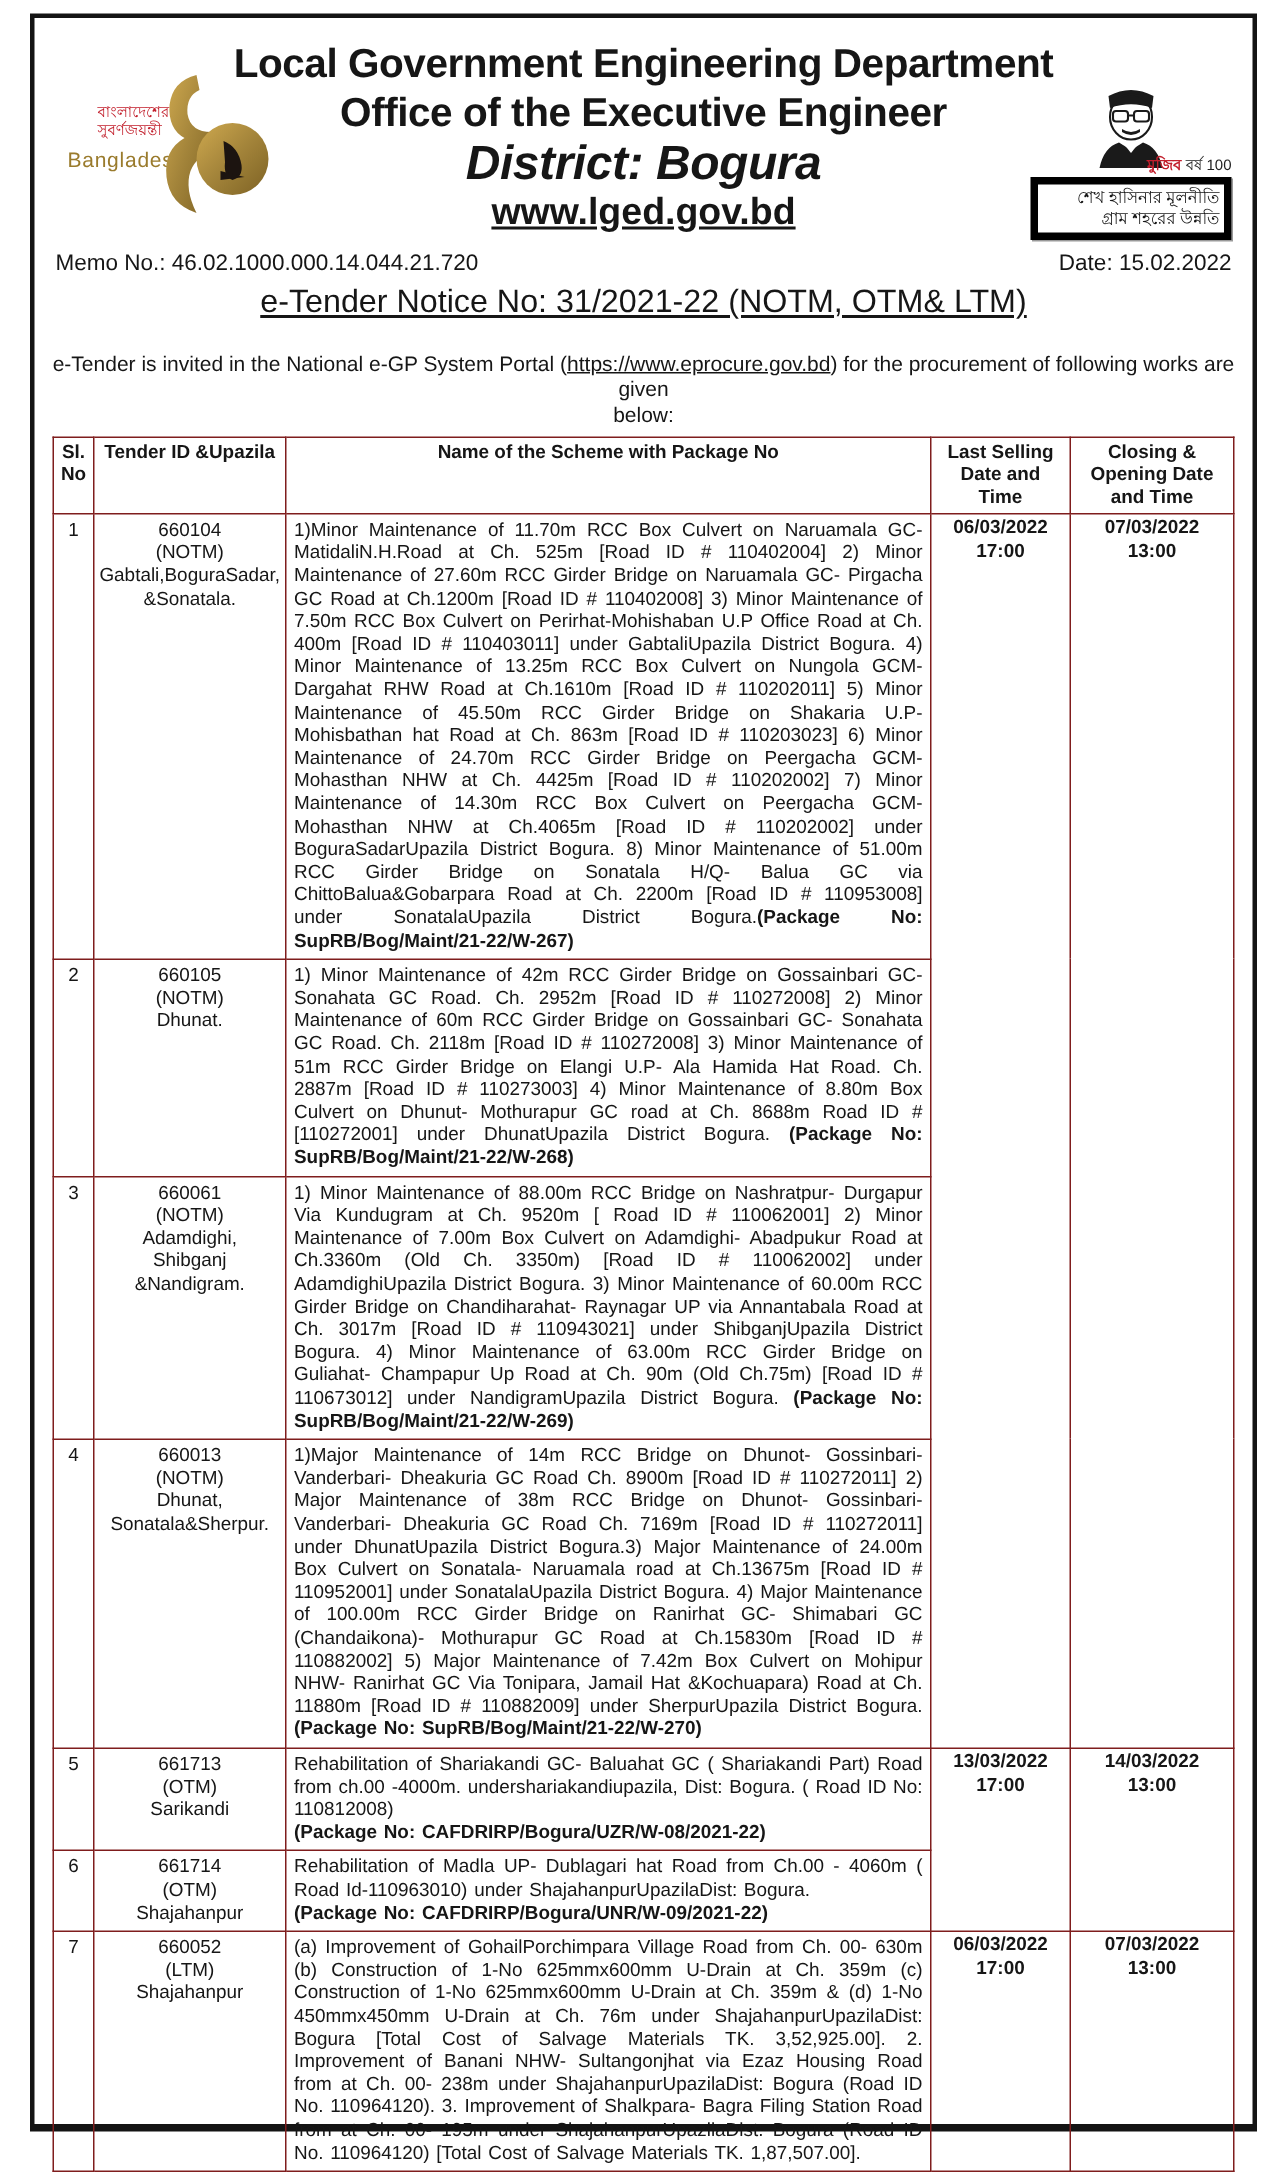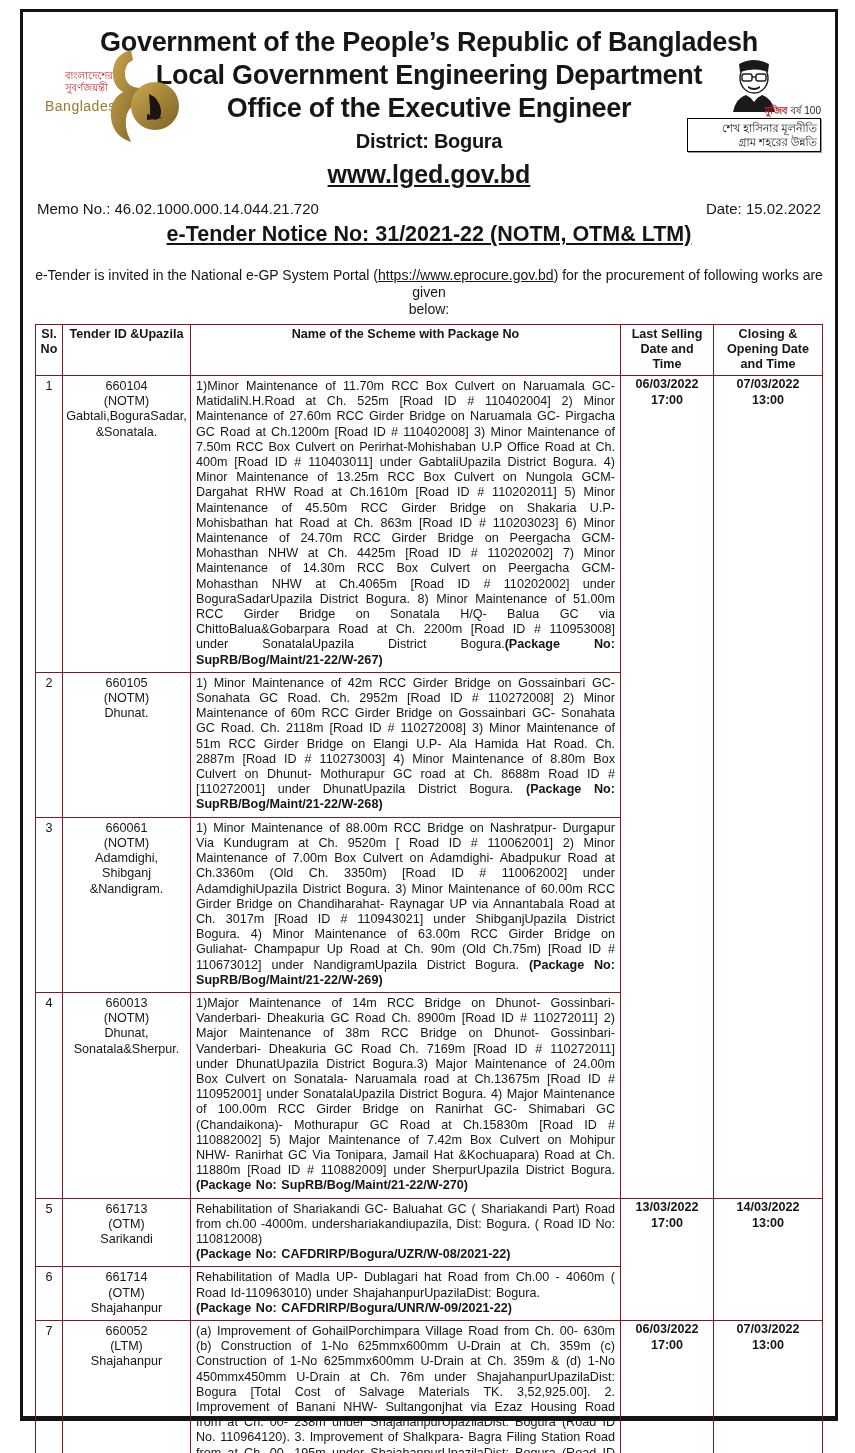--- a/index.html
+++ b/index.html
@@ -14,38 +14,38 @@
     width:818px; height:1412px;
     border:3px solid #141414; border-bottom-width:5px;
     padding:6px 12px 10px 12px;
     position:relative;
     display:flex; flex-direction:column;
     background:#fff;
   }
   
   .masthead { position:relative; text-align:center; padding-top:8px; }
   .masthead .hline { font-weight:bold; font-size:27px; line-height:33px; letter-spacing:-0.3px; }
-  .masthead .hline4 { font-size:20px; }
+  .masthead .hline4 { font-size:32px;font-style:italic; }
   .masthead .site { font-weight:bold; font-size:25px; line-height:32px; text-decoration:underline; }
   
   .logo-left { position:absolute; left:10px; top:32px; width:142px; height:102px; }
   .logo-left .bn-red { position:absolute; left:20px; top:20px; color:#c21f2c; font-size:10px; line-height:12px; white-space:pre-line; text-align:left; }
   .logo-left .bd-word { position:absolute; left:0px; top:48px; color:#9a7b2d; font-size:14px; letter-spacing:0.5px; }
   .logo-left svg { position:absolute; left:58px; top:-2px; }
   
   .logo-right { position:absolute; right:2px; top:36px; width:134px; text-align:right; }
   .logo-right .sketch { display:block; margin:0 auto; }
   .mujib-brand { font-size:10px; line-height:10px; margin-top:-6px; }
   .mujib-brand .b-red { color:#c21f2c; font-weight:bold; }
   .mujib-brand .b-blk { color:#222; }
-  .mujib-box { margin-top:2px; border:1px solid #000000; padding:2px 3px; font-size:11px; line-height:14px; white-space:pre-line; background:#fff; box-shadow:1px 1px 0 #999; }
+  .mujib-box { margin-top:2px; border:5px solid #000000; padding:2px 3px; font-size:11px; line-height:14px; white-space:pre-line; background:#fff; box-shadow:1px 1px 0 #999; }
   
   .memo-row { display:flex; justify-content:space-between; font-size:15px; margin:10px 2px 0 2px; }
   .notice-title { text-align:center; margin-top:5px; }
-  .notice-title span { font-weight:bold; font-size:21.5px; text-decoration:underline; }
+  .notice-title span { font-weight:normal; font-size:21.5px; text-decoration:underline; }
   .intro { text-align:center; font-size:14px; line-height:17px; margin-top:20px; }
   .doclink { color:inherit; text-decoration:underline; cursor:pointer; }
   
   table.tender { width:100%; border-collapse:collapse; table-layout:fixed; margin-top:6px; }
   table.tender th, table.tender td { border:1px solid #7f1d1d; font-size:12.6px; vertical-align:top; }
   table.tender th { font-weight:bold; text-align:center; white-space:pre-line; padding:2px 2px 3px; line-height:15px; }
   col.c-sl { width:27px; } col.c-tid { width:128px; } col.c-name { width:430px; } col.c-sell { width:93px; }
   td.sl { text-align:center; padding-top:3px; }
   td.tid { text-align:center; white-space:pre-line; line-height:15.2px; padding-top:3px; }
   td.scheme { text-align:justify; line-height:15.2px; padding:3px 5px 4px; word-spacing:1px; }
@@ -91,21 +91,20 @@
       </svg>
       <div class="mujib-brand">
         <span class="b-red">মুজিব</span>
         <span class="b-blk">বর্ষ</span>
         <span class="b-blk">100</span>
       </div>
       <div class="mujib-box">শেখ হাসিনার মূলনীতি
 গ্রাম শহরের উন্নতি</div>
     </div>
 
-    <div class="hline">Government of the People’s Republic of Bangladesh</div>
     <div class="hline">Local Government Engineering Department</div>
     <div class="hline">Office of the Executive Engineer</div>
     <div class="hline hline4">District: Bogura</div>
     <div class="site">www.lged.gov.bd</div>
   </div>
 
   <div class="memo-row">
     <span>Memo No.: 46.02.1000.000.14.044.21.720</span>
     <span>Date: 15.02.2022</span>
   </div>

